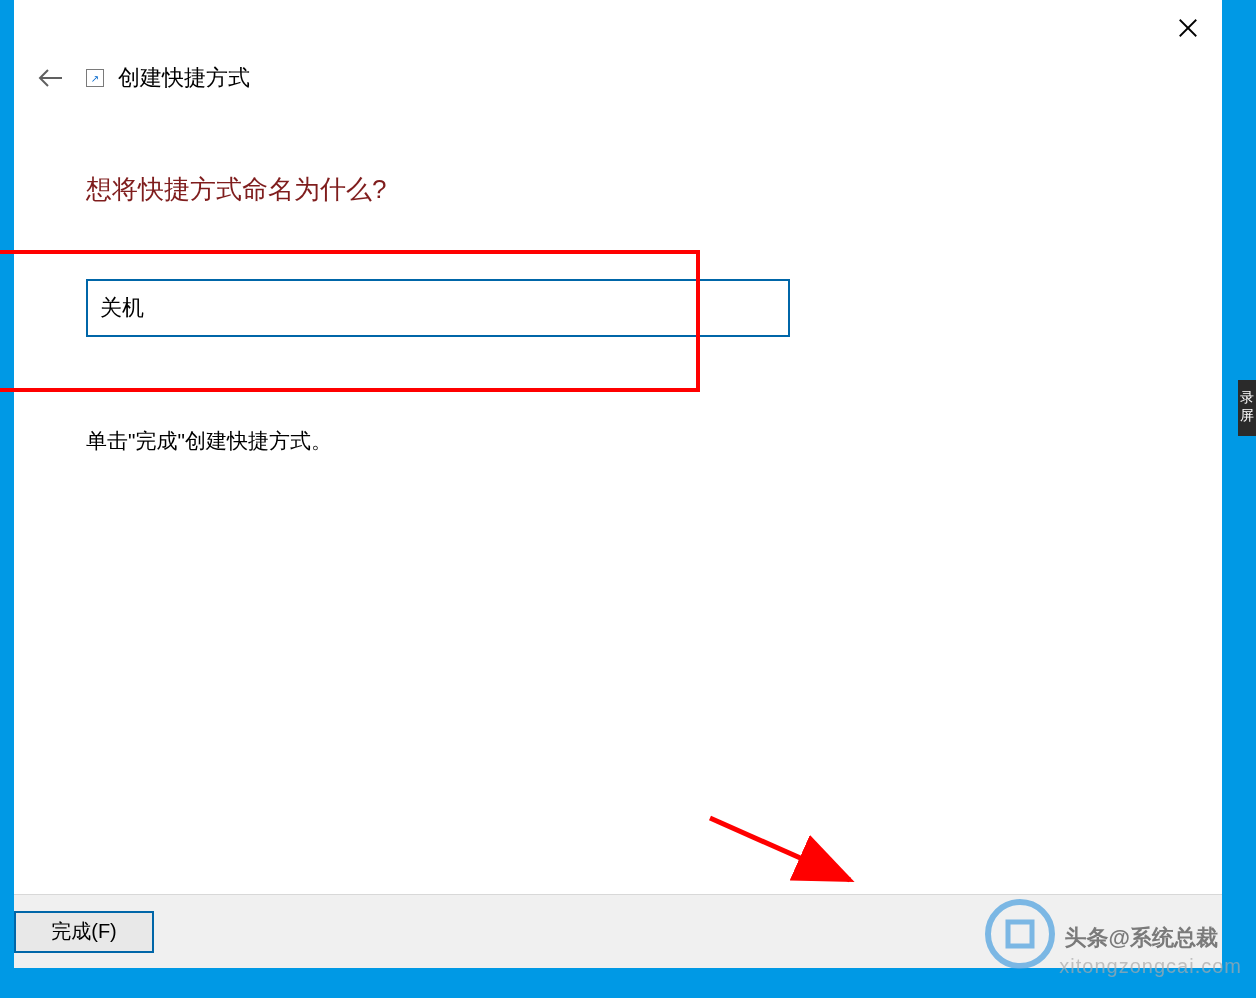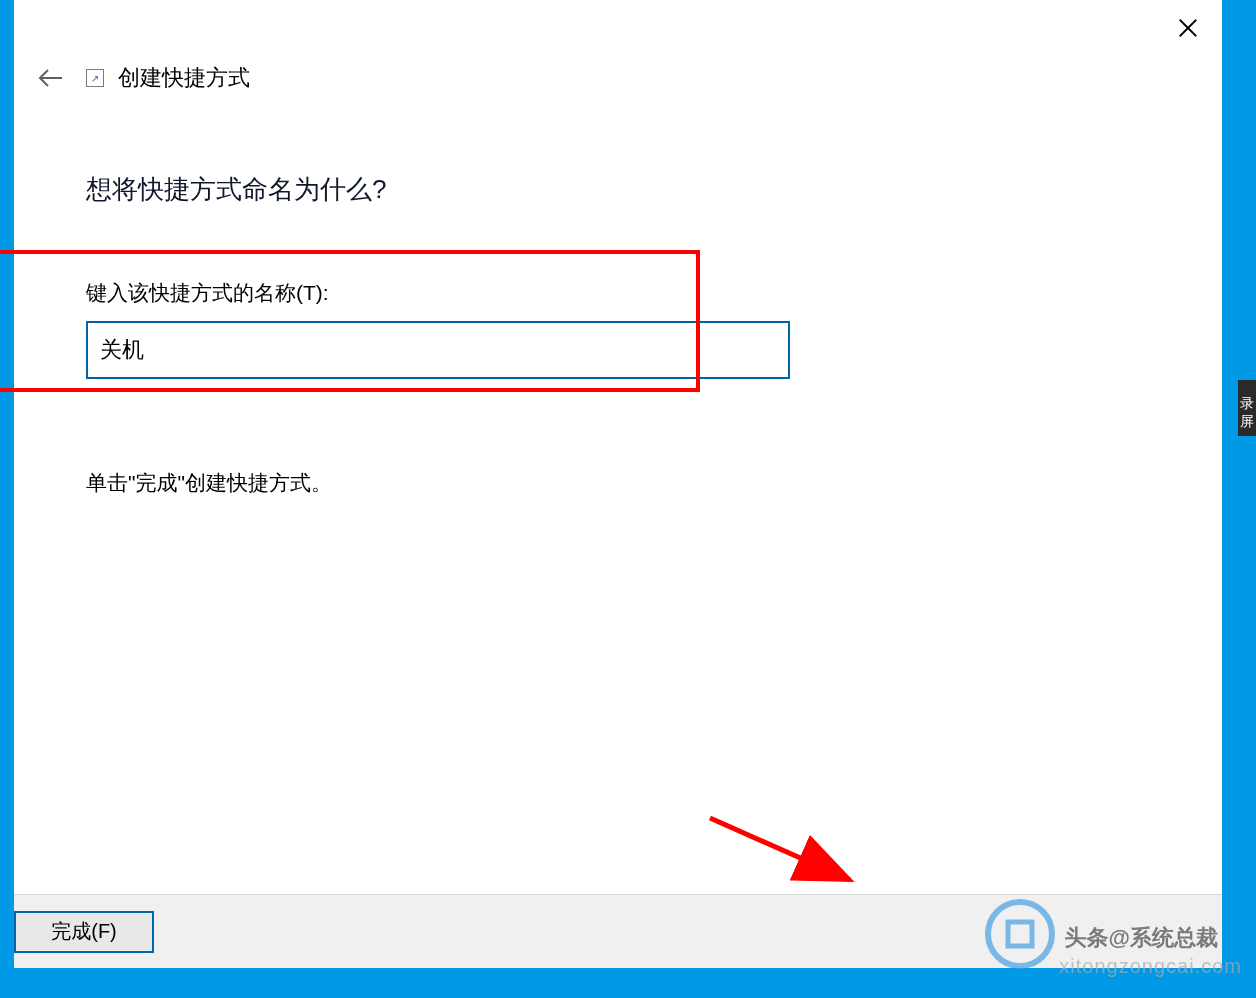--- a/index.html
+++ b/index.html
@@ -87,21 +87,21 @@
       color: #000000;
     }
     .content-area {
       flex: 1;
       padding-left: 72px;
       padding-top: 72px;
       position: relative;
     }
     .heading {
       font-size: 26px;
-      color: #0f172a;
+      color: #7f1d1d;
       margin-bottom: 72px;
     }
     .highlight-box {
       position: absolute;
       left: -40px;
       top: 150px;
       width: 726px;
       height: 142px;
       border: 4px solid #ff0000;
       pointer-events: none;
@@ -190,21 +190,21 @@
       position: absolute;
       right: 0;
       top: 380px;
       width: 18px;
       height: 56px;
       background: #2a2a2a;
       color: #fff;
       font-size: 14px;
       line-height: 18px;
       text-align: center;
-      padding-top: 14px;
+      padding-top: 8px;
     }
   </style>
 </head>
 <body>
 
 <div class="dialog-window">
 
   <div class="title-bar">
     <div class="close-btn">
       <svg viewBox="0 0 24 24">
@@ -223,21 +223,20 @@
     </div>
     <div class="shortcut-icon"></div>
     <div class="title-text">创建快捷方式</div>
   </div>
 
   <div class="content-area">
     <div class="heading">想将快捷方式命名为什么?</div>
 
     <div class="highlight-box"></div>
 
-    <div class="input-label">键入该快捷方式的名称(T):</div>
     <input type="text" class="name-input" value="关机" style="">
 
     <div class="instruction-text">单击"完成"创建快捷方式。</div>
   </div>
 
   <div class="footer-bar">
     <button class="footer-button default">完成(F)</button>
   </div>
 
 </div>

